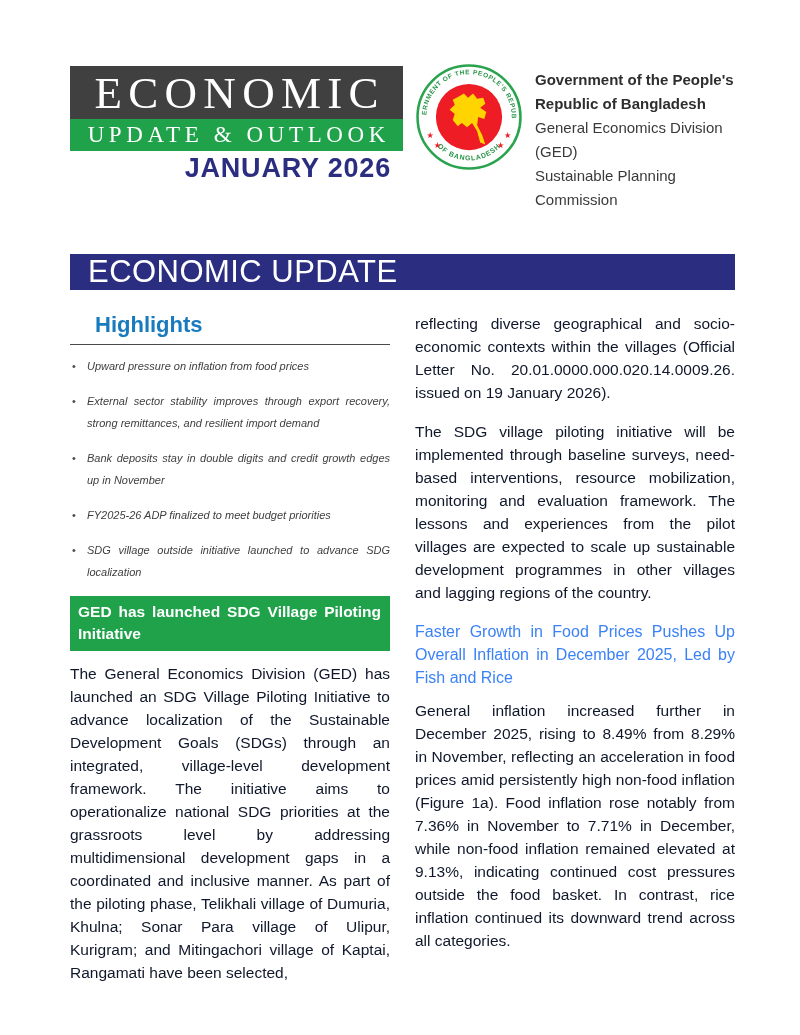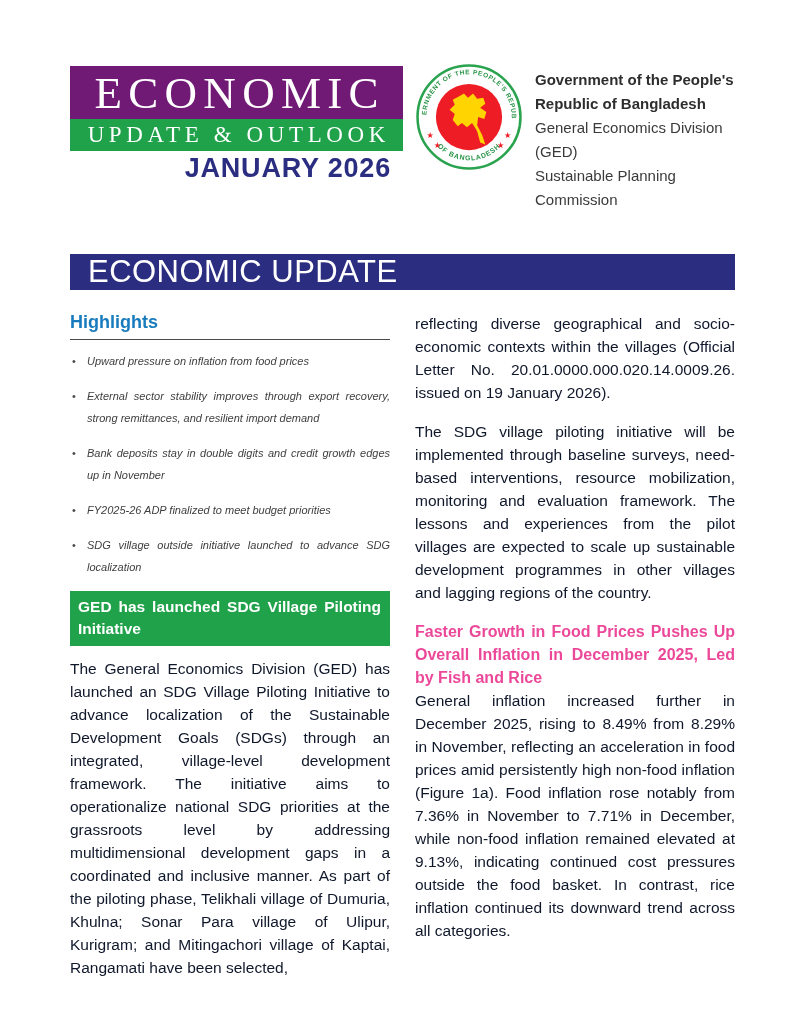--- a/index.html
+++ b/index.html
@@ -13,21 +13,21 @@
   .page {
     width: 800px; height: 1035px;
     padding: 66px 65px 30px 70px;
     display: flex; flex-direction: column;
   }
 
   
   .masthead { display: flex; align-items: flex-start; }
   .logo-block { width: 333px; flex: 0 0 333px; }
   .logo-navy {
-    background: #701a75; color: #ffffff; height: 53px;
+    background: #404040; color: #ffffff; height: 53px;
     display: flex; align-items: center; justify-content: center;
     font-family: "Liberation Serif", serif;
     font-size: 45px; letter-spacing: 0.14em; text-indent: 0.14em;
   }
   .logo-green {
     background: #1fa24a; color: #ffffff; height: 32px;
     display: flex; align-items: center; justify-content: center;
     font-family: "Liberation Serif", serif;
     font-size: 23px; letter-spacing: 0.20em; text-indent: 0.20em;
   }
@@ -44,21 +44,21 @@
   .banner {
     margin-top: 42px; background: #2b2e80; height: 36px;
     display: flex; align-items: center; padding-left: 18px;
     color: #ffffff; font-size: 31px; letter-spacing: 0.015em;
   }
 
   
   .columns { margin-top: 22px; display: flex; gap: 25px; }
   .col { width: 320px; flex: 0 0 320px; }
 
-  .highlights-title { color: #187bbd; font-size: 18px; font-weight: 700; }
+  .highlights-title { color: #187bbd; font-size: 22px; font-weight: 700; margin-left: 25px; }
   .highlights-rule { border: none; border-top: 1.5px solid #4a4a4a; margin: 6px 0 10px 0; }
 
   ul.highlights { list-style: none; }
   ul.highlights li {
     font-style: italic; font-size: 11px; line-height: 22px;
     text-align: justify; margin-bottom: 13px;
     padding-left: 17px; position: relative;
   }
   ul.highlights li::before {
     content: "\2022"; position: absolute; left: 2px; top: 0;
@@ -69,22 +69,22 @@
     background: #1fa24a; color: #ffffff; font-weight: 700;
     font-size: 15.5px; line-height: 22px; text-align: justify;
     padding: 5px 9px 6px 8px; margin: 2px 0 11px 0;
   }
 
   p.body-text {
     font-size: 15.5px; line-height: 23px; text-align: justify;
     margin-bottom: 16px; color: #0f172a;
   }
   .blue-heading {
-    color: #ec4899; font-size: 16px; font-weight: 700;
-    line-height: 23px; text-align: justify; 
+    color: #3b82f6; font-size: 16px; font-weight: 400;
+    line-height: 23px; text-align: justify; margin-bottom: 10px;
   }
 </style>
 </head>
 <body>
 
 <div class="page">
 
   <div class="masthead">
     <div class="logo-block">
       <div class="logo-navy">ECONOMIC</div>

